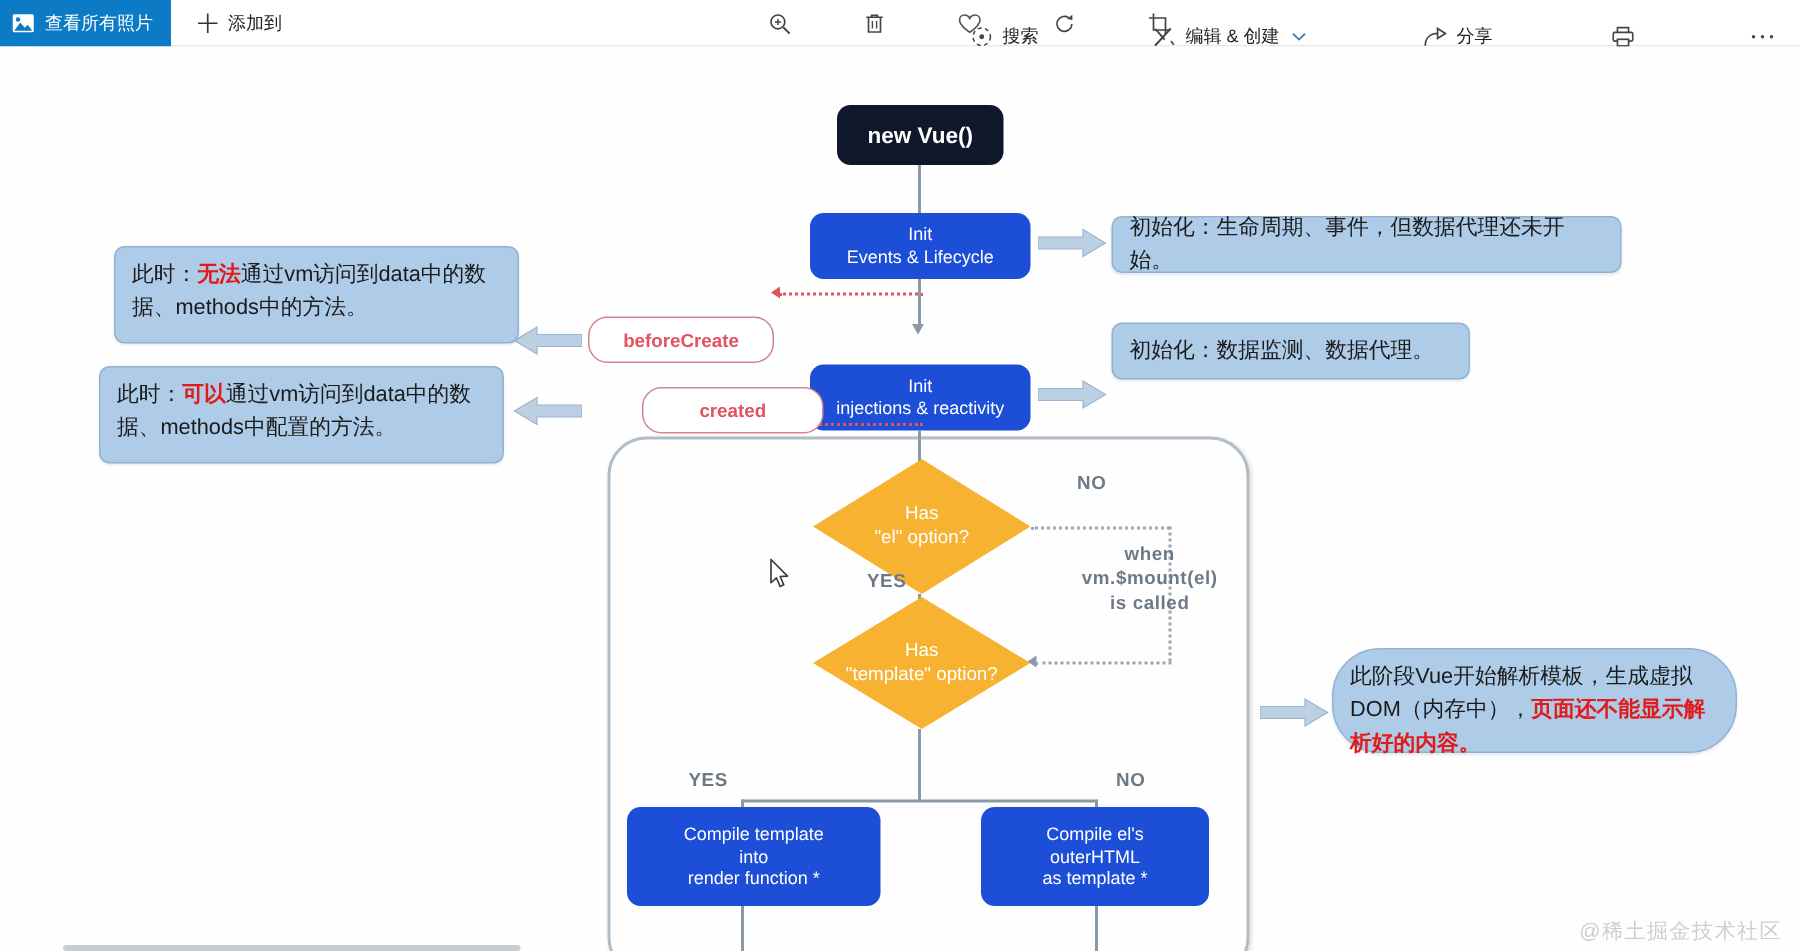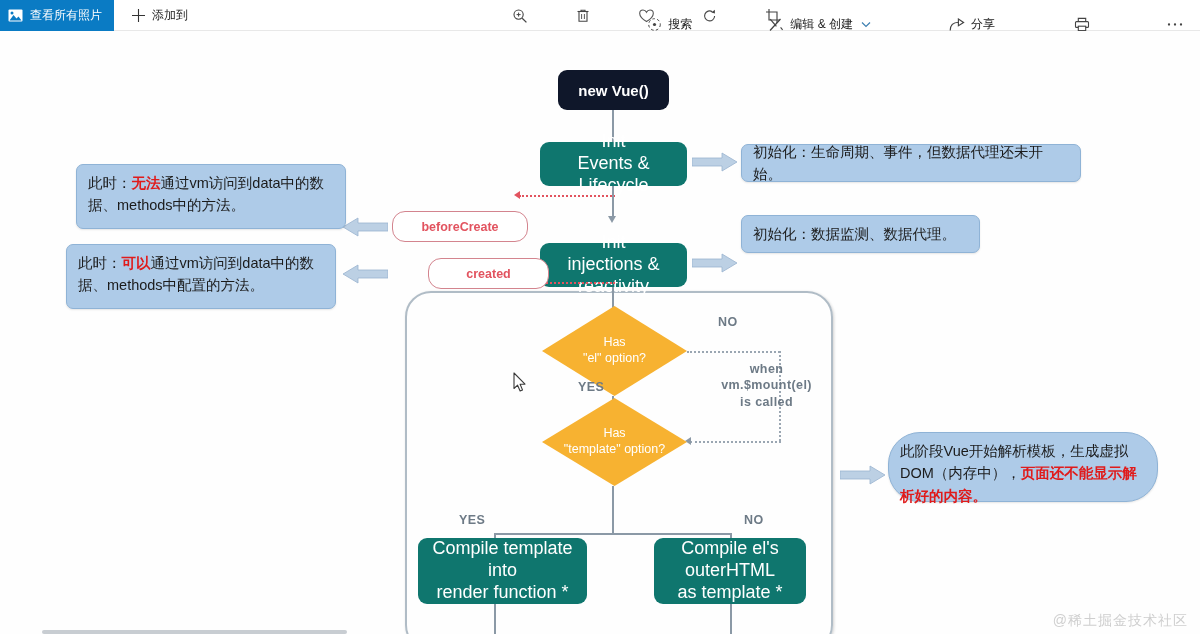--- a/index.html
+++ b/index.html
@@ -47,24 +47,24 @@
   #canvas > * { position: absolute; }
 
   
   .node-dark {
     background: #0f172a; color: #ffffff;
     border-radius: 9px;
     display: flex; align-items: center; justify-content: center;
     font-weight: bold; font-size: 15px;
   }
   .node-green {
-    background: #0f766e; color: #ffffff;
+    background: #1d4ed8; color: #ffffff;
     border-radius: 9px;
     display: flex; flex-direction: column; align-items: center; justify-content: center;
-    font-size: 18px; line-height: 1.22; text-align: center; padding: 2px 6px;
+    font-size: 12px; line-height: 1.22; text-align: center; padding: 2px 6px;
   }
   .node-hook {
     background: #ffffff; border: 1.6px solid #d3848e;
     border-radius: 13px; color: #e2535f;
     display: flex; align-items: center; justify-content: center;
     font-weight: bold; font-size: 12.5px;
   }
   .node-diamond {
     background: #f7b231; color: #ffffff;
     display: flex; flex-direction: column; align-items: center; justify-content: center;
@@ -257,21 +257,21 @@
     <path d="M0 6 H30 V1 L45 10 L30 19 V14 H0 Z" fill="#bcd0e4" stroke="#9ab4cf" stroke-width="0.8"></path>
   </svg>
 
   <div class="note" style="left:741px; top:113px; width:340px; height:38px; display:flex; align-items:center;">
     <span>初始化：生命周期、事件，但数据代理还未开始。</span>
   </div>
 
   <div class="dotted-h" style="left:519px; top:164px; width:96px;"></div>
   <div class="arrow-red-l" style="left:514px; top:160px;"></div>
 
-  <div class="node-hook" style="left:392px; top:180px; width:136px; height:31px;">
+  <div class="node-hook" style="left:392px; top:180px; width:124px; height:31px;">
     <span>beforeCreate</span>
   </div>
 
   <svg class="fat-left" style="left:342px; top:186px;" width="46" height="20" viewBox="0 0 46 20">
     <path d="M46 6 H16 V1 L1 10 L16 19 V14 H46 Z" fill="#bcd0e4" stroke="#9ab4cf" stroke-width="0.8"></path>
   </svg>
 
   <div class="note" style="left:76px; top:133px; width:270px; height:65px;">
     <span>此时：</span><span class="hl">无法</span><span>通过vm访问到data中的数据、methods中的方法。</span>
   </div>

